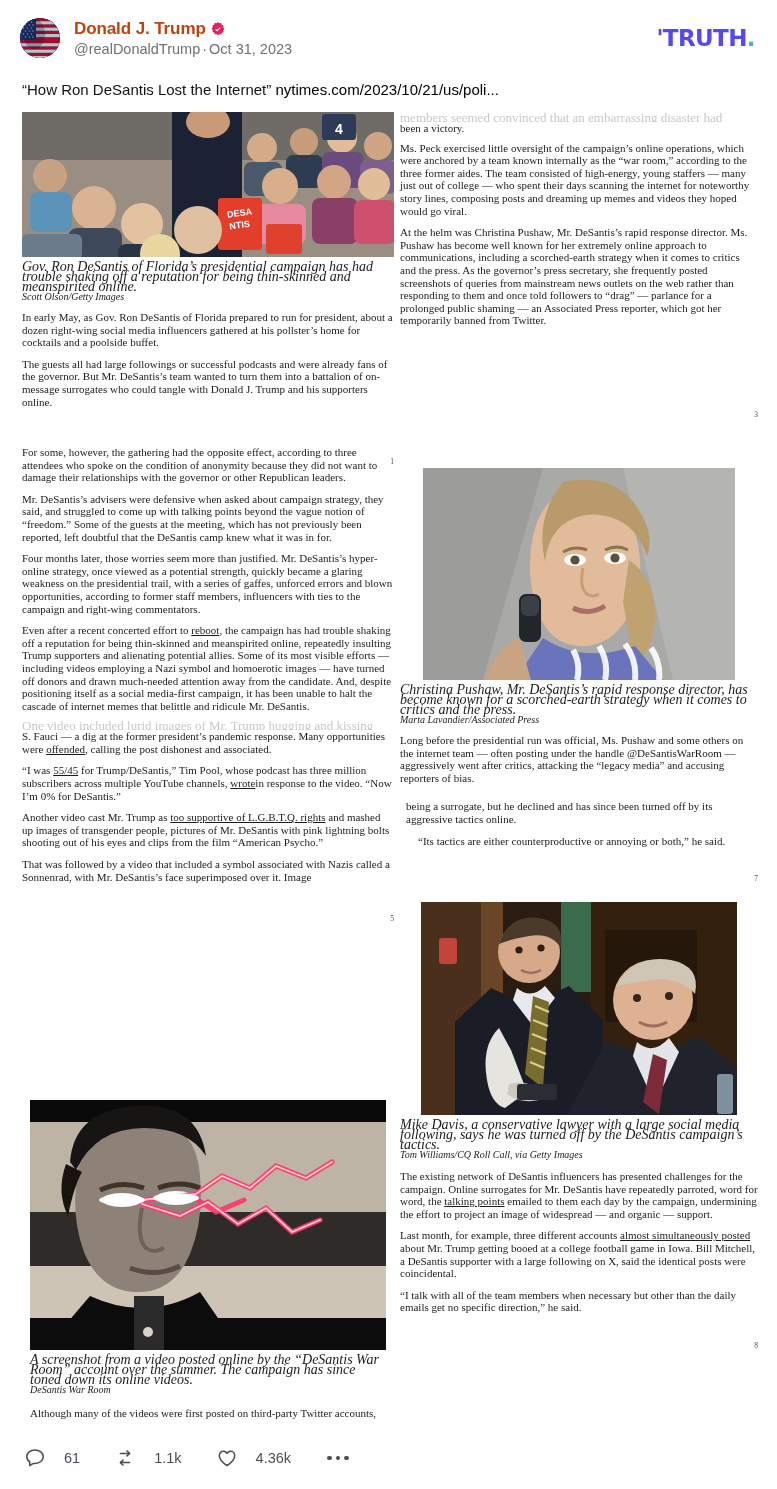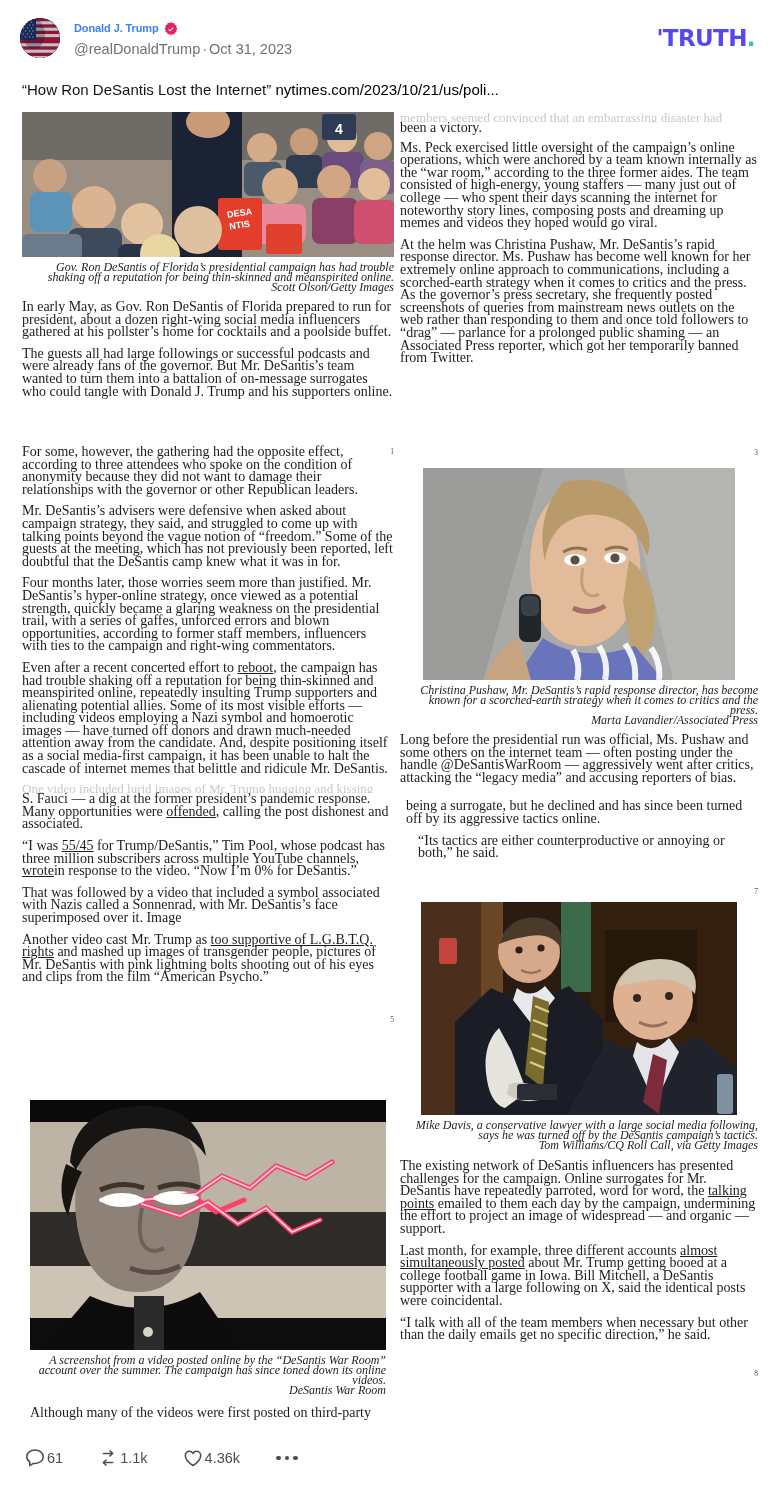--- a/index.html
+++ b/index.html
@@ -23,21 +23,21 @@
     width: 40px; height: 40px; border-radius: 50%;
     flex: 0 0 40px;
     overflow: hidden;
     position: relative;
     background: #1b2a55;
   }
   .avatar svg { display: block; width: 40px; height: 40px; }
   .name-block { margin-left: 14px; padding-top: 1px; }
   .display-row { display: flex; align-items: center; gap: 5px; }
   .display-name {
-    font-size: 11px; font-weight: bold; color: #3b82f6;
+    font-size: 17px; font-weight: bold; color: #c2410c;
     letter-spacing: -0.1px; line-height: 19px;
   }
   .verified-badge {
     width: 14px; height: 14px; display: inline-block; position: relative; top: 0px;
   }
   .verified-badge svg { display: block; }
   .handle-row {
     font-size: 14.5px; color: #6c7278; line-height: 19px; margin-top: 2px;
     white-space: nowrap;
   }
@@ -69,34 +69,34 @@
     overflow: hidden;
     background: #ffffff;
   }
   .pagewrap { position: absolute; }
 
   .col-left  { left: 22px;  width: 372px; }
   .col-right { left: 400px; width: 358px; }
 
   .art { font-family: "Liberation Serif", serif; color: #1c1c1c; }
   .art p {
-    font-size: 14px; line-height: 12.6px; margin: 0 0 9px 0;
+    font-size: 11px; line-height: 12.6px; margin: 0 0 9px 0;
     text-align: left;
   }
   .art p.tight { margin-bottom: 7px; }
   .art u { text-decoration: underline; }
 
   .caption {
     font-family: "Liberation Serif", serif;
     font-style: italic;
-    font-size: 12px; line-height: 10px;
-    text-align: right; color: #1c1c1c;
+    font-size: 14px; line-height: 10px;
+    text-align: left; color: #1c1c1c;
     margin-top: 5px;
   }
-  .credit { font-style: italic; font-size: 12px; line-height: 10px; text-align: right; }
+  .credit { font-style: italic; font-size: 10px; line-height: 10px; text-align: left; }
 
   .pgnum {
     font-family: "Liberation Serif", serif;
     font-size: 7.5px; color: #4d4d4d;
     text-align: right;
   }
 
   
   .photo { width: 100%; position: relative; overflow: hidden; display: block; }
   .ghost {
@@ -109,21 +109,21 @@
   
   .actions {
     position: absolute; left: 0; bottom: 0;
     width: 777px; height: 62px;
     display: flex; align-items: center;
     padding: 0 24px;
     background: #ffffff;
     gap: 0px;
   }
   .action {
-    display: flex; align-items: center; gap: 1px;
+    display: flex; align-items: center; gap: 18px;
     margin-right: 34px; cursor: pointer;
   }
   .action .ico { width: 22px; height: 22px; display: block; }
   .action .cnt { font-size: 14.5px; color: #4a4f55; font-weight: 500; }
   .more-dots { display: flex; align-items: center; gap: 4px; cursor: pointer; padding: 6px 2px; }
   .more-dots i { width: 4.5px; height: 4.5px; border-radius: 50%; background: #4a4f55; display: block; }
 </style>
 </head>
 <body>
 
@@ -264,22 +264,22 @@
   </div>
 
   <div class="pagewrap col-left art" style="top:336px;">
     <p>For some, however, the gathering had the opposite effect, according to three attendees who spoke on the condition of anonymity because they did not want to damage their relationships with the governor or other Republican leaders.</p>
     <p>Mr. DeSantis’s advisers were defensive when asked about campaign strategy, they said, and struggled to come up with talking points beyond the vague notion of “freedom.” Some of the guests at the meeting, which has not previously been reported, left doubtful that the DeSantis camp knew what it was in for.</p>
     <p>Four months later, those worries seem more than justified. Mr. DeSantis’s hyper-online strategy, once viewed as a potential strength, quickly became a glaring weakness on the presidential trail, with a series of gaffes, unforced errors and blown opportunities, according to former staff members, influencers with ties to the campaign and right-wing commentators.</p>
     <p><span>Even after a recent concerted effort to </span><u>reboot</u><span>, the campaign has had trouble shaking off a reputation for being thin-skinned and meanspirited online, repeatedly insulting Trump supporters and alienating potential allies. Some of its most visible efforts — including videos employing a Nazi symbol and homoerotic images — have turned off donors and drawn much-needed attention away from the candidate. And, despite positioning itself as a social media-first campaign, it has been unable to halt the cascade of internet memes that belittle and ridicule Mr. DeSantis.</span></p>
     <div class="ghost" style="margin-top:-1px;">One video included lurid images of Mr. Trump hugging and kissing Anthony</div>
     <p><span>S. Fauci — a dig at the former president’s pandemic response. Many opportunities were </span><u>offended</u><span>, calling the post dishonest and associated.</span></p>
     <p><span>“I was </span><u>55/45</u><span> for Trump/DeSantis,” Tim Pool, whose podcast has three million subscribers across multiple YouTube channels, </span><u>wrote</u><span>in response to the video. “Now I’m 0% for DeSantis.”</span></p>
+    <p><span>Another video cast Mr. Trump as </span><u>too supportive of L.G.B.T.Q. rights</u><span> and mashed up images of transgender people, pictures of Mr. DeSantis with pink lightning bolts shooting out of his eyes and clips from the film “American Psycho.”</span></p>
     <p>That was followed by a video that included a symbol associated with Nazis called a Sonnenrad, with Mr. DeSantis’s face superimposed over it. Image</p>
-    <p><span>Another video cast Mr. Trump as </span><u>too supportive of L.G.B.T.Q. rights</u><span> and mashed up images of transgender people, pictures of Mr. DeSantis with pink lightning bolts shooting out of his eyes and clips from the film “American Psycho.”</span></p>
     <div style="height:22px;"></div>
     <div class="pgnum">5</div>
   </div>
 
   <div class="pagewrap col-right art" style="top:348px;">
     <div style="height:10px;"></div>
     <div class="photo" style="height:212px; width:312px; margin:0 auto;">
       <svg viewBox="0 0 312 212" preserveAspectRatio="none" width="312" height="212" xmlns="http://www.w3.org/2000/svg">
         <rect width="312" height="212" fill="#a9a9a7"></rect>
         <path d="M0 0 L120 0 L60 212 L0 212 Z" fill="#9c9c9a"></path>

